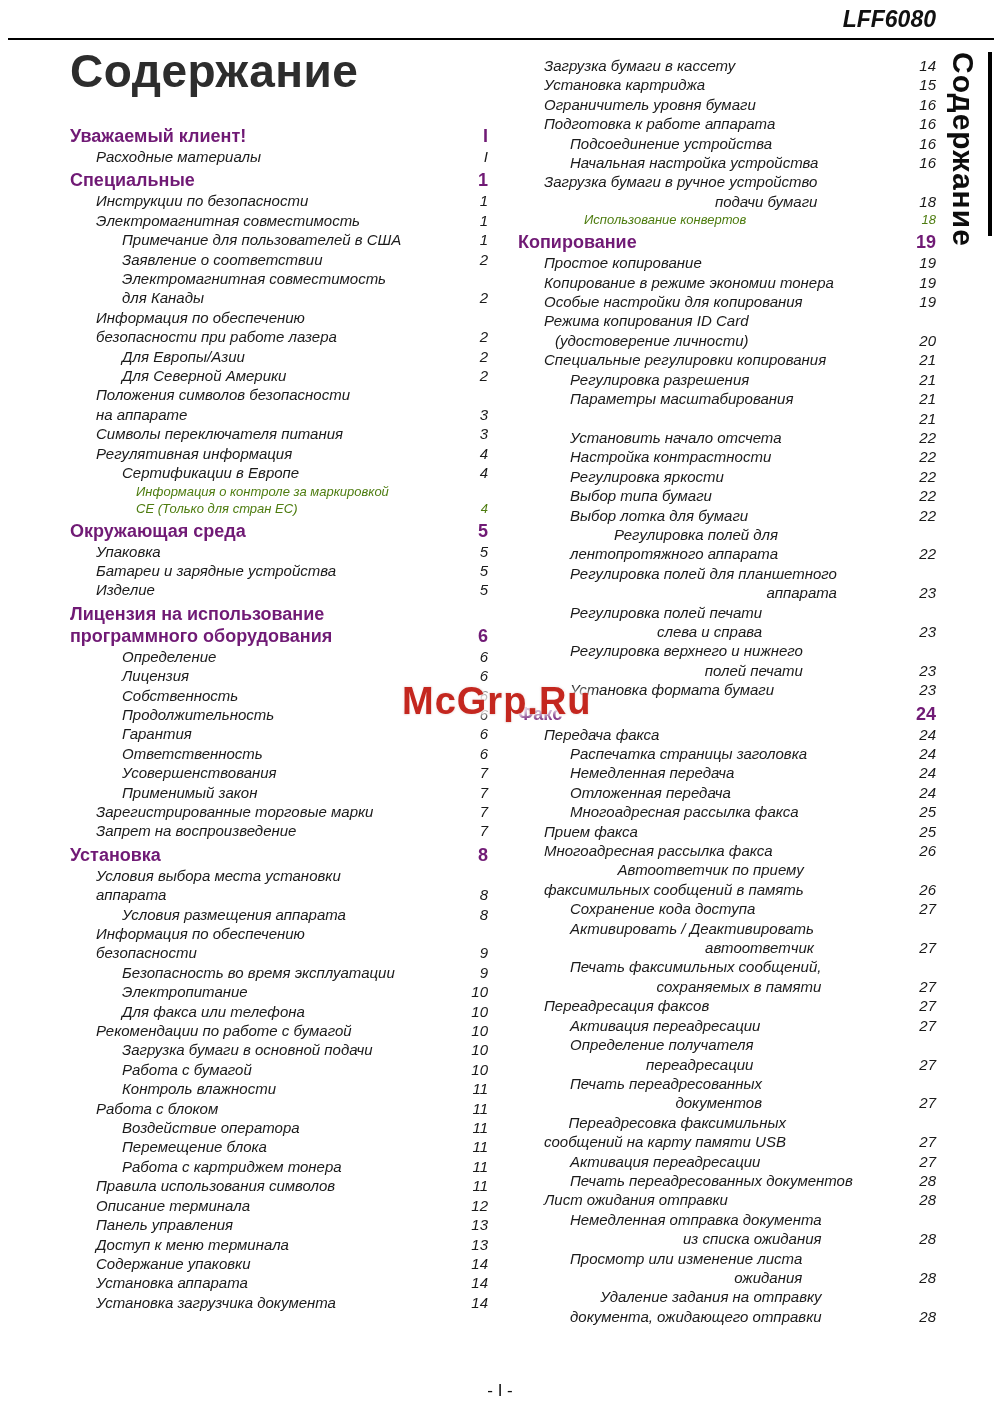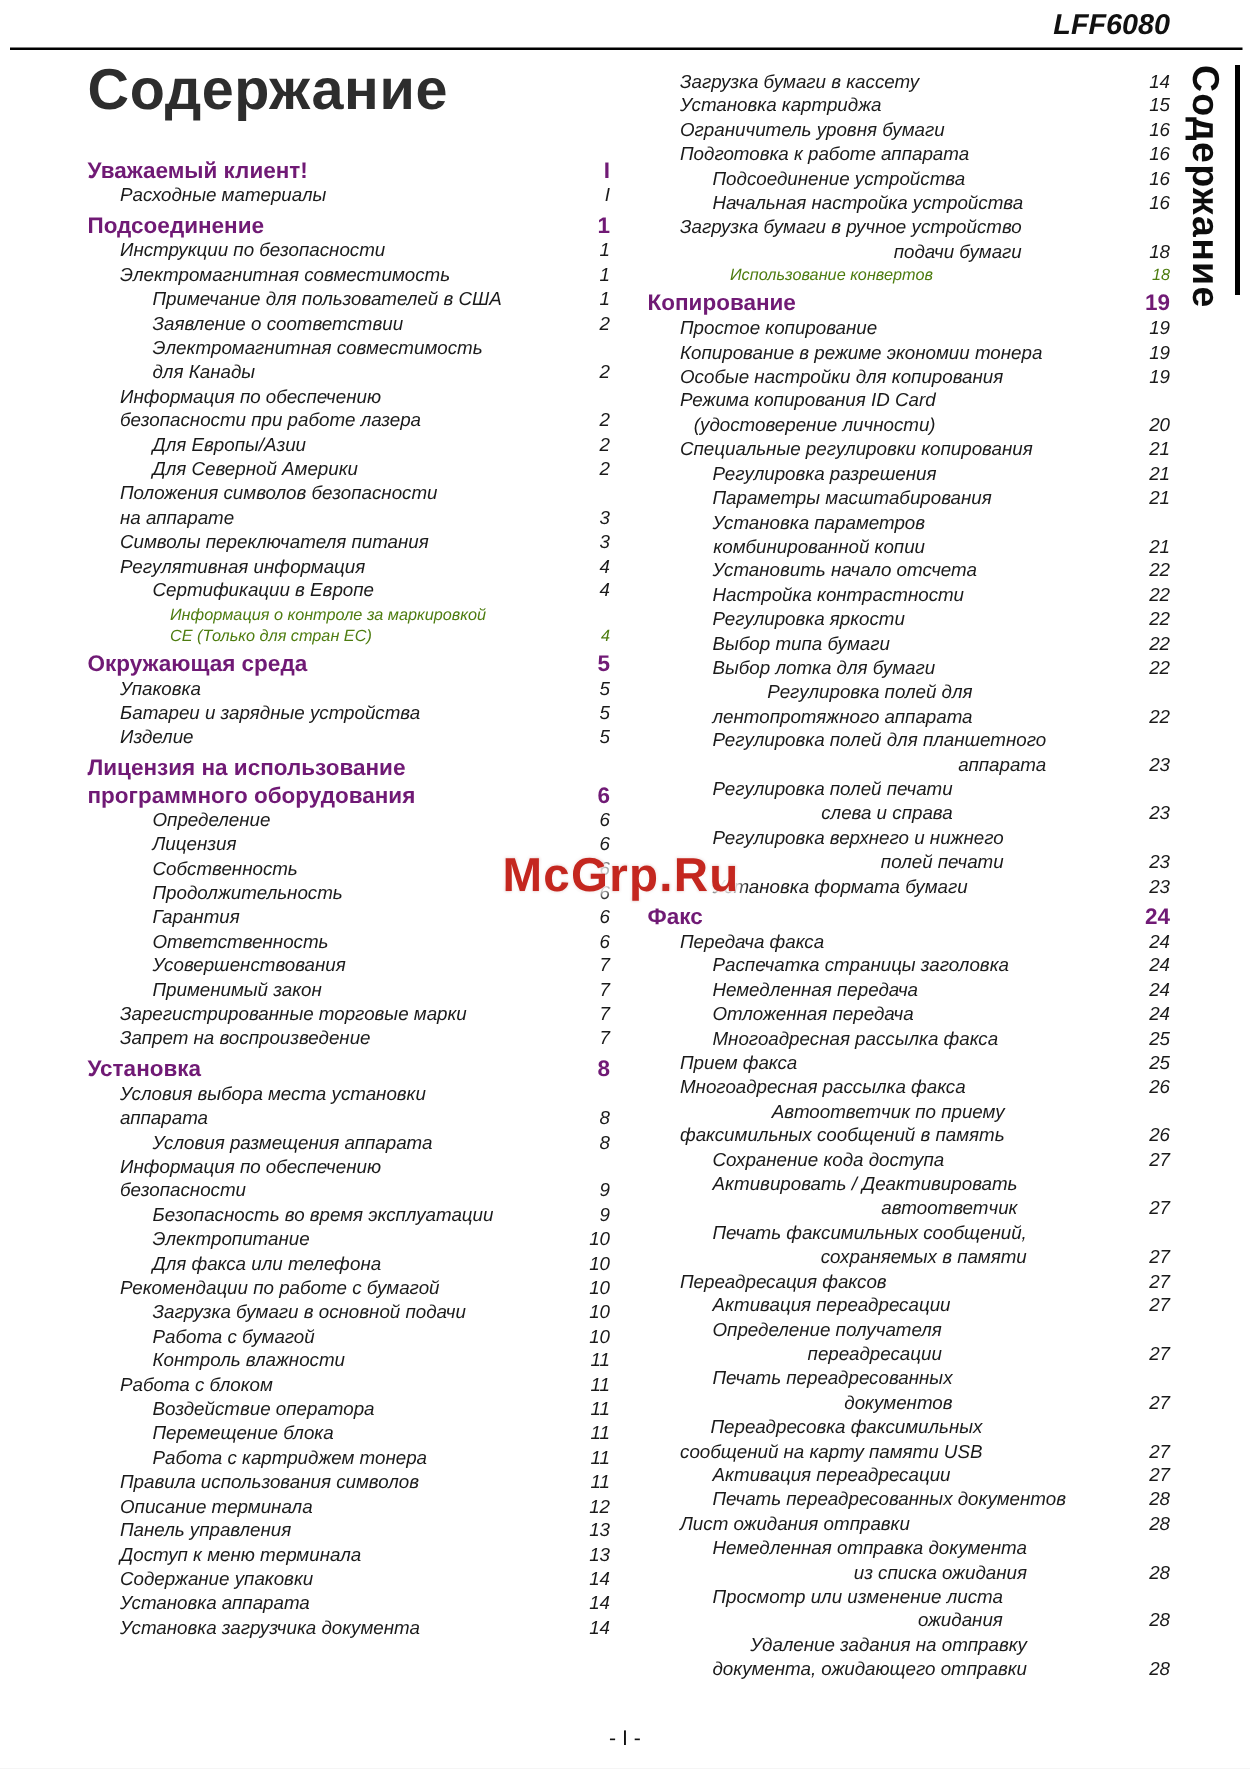--- a/index.html
+++ b/index.html
@@ -61,21 +61,21 @@
   <div class="col col-left">
       <div class="toc-row lvl0 heading">
         <span class="toc-label">Уважаемый клиент!</span>
         <span class="toc-page">I</span>
       </div>
       <div class="toc-row lvl1 item">
         <span class="toc-label">Расходные материалы</span>
         <span class="toc-page">I</span>
       </div>
       <div class="toc-row lvl0 heading">
-        <span class="toc-label">Подсоединение</span>
+        <span class="toc-label">Специальные</span>
         <span class="toc-page">1</span>
       </div>
       <div class="toc-row lvl1 item">
         <span class="toc-label">Инструкции по безопасности</span>
         <span class="toc-page">1</span>
       </div>
       <div class="toc-row lvl1 item">
         <span class="toc-label">Электромагнитная совместимость</span>
         <span class="toc-page">1</span>
       </div>
@@ -340,22 +340,20 @@
       </div>
       <div class="toc-row lvl2 item">
         <span class="toc-label">Регулировка разрешения</span>
         <span class="toc-page">21</span>
       </div>
       <div class="toc-row lvl2 item">
         <span class="toc-label">Параметры масштабирования</span>
         <span class="toc-page">21</span>
       </div>
       <div class="toc-row lvl2 item">
-        <span class="toc-label">Установка параметров
-комбинированной копии</span>
         <span class="toc-page">21</span>
       </div>
       <div class="toc-row lvl2 item">
         <span class="toc-label">Установить начало отсчета</span>
         <span class="toc-page">22</span>
       </div>
       <div class="toc-row lvl2 item">
         <span class="toc-label">Настройка контрастности</span>
         <span class="toc-page">22</span>
       </div>

